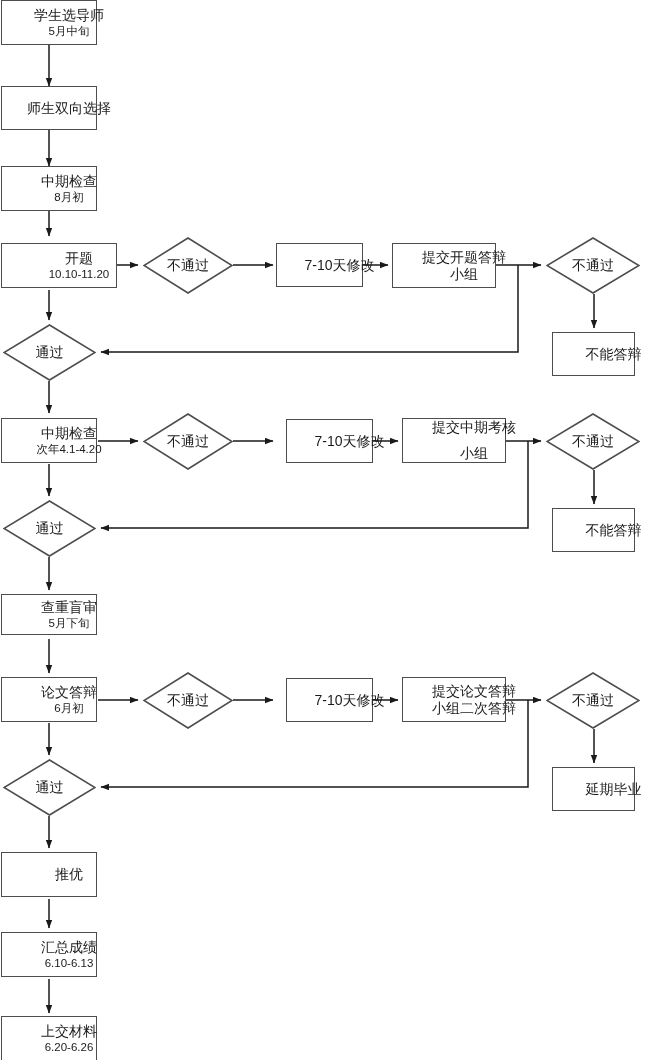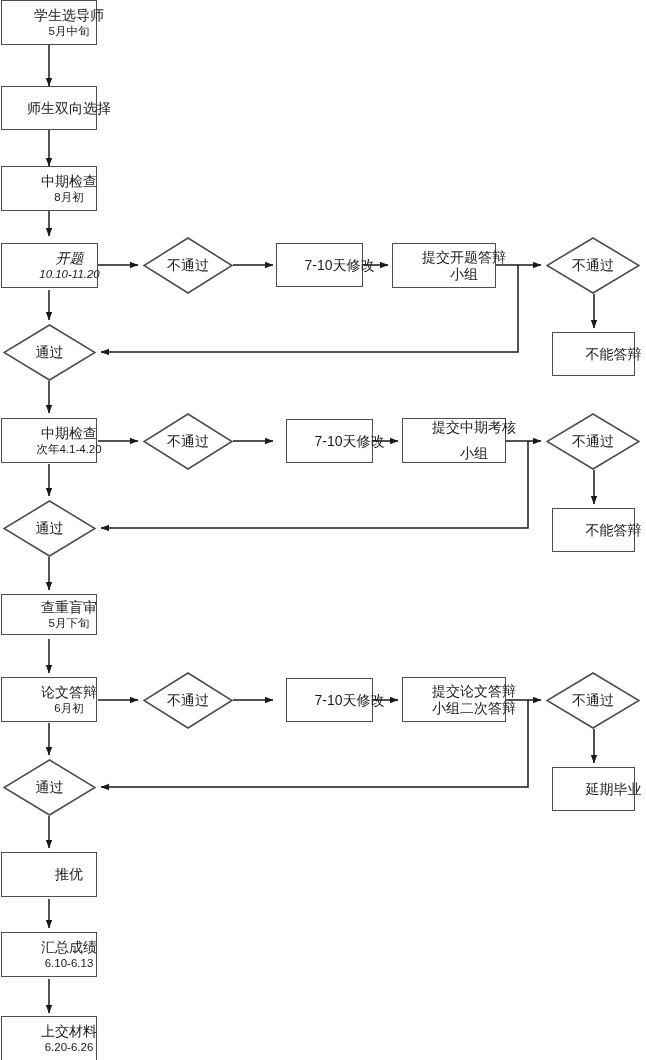--- a/index.html
+++ b/index.html
@@ -136,21 +136,21 @@
 
   <div class="node box" style="left:1px; top:86px; width:96px; height:44px;">
     <div class="title">师生双向选择</div>
   </div>
 
   <div class="node box" style="left:1px; top:166px; width:96px; height:45px;">
     <div class="title">中期检查</div>
     <div class="sub">8月初</div>
   </div>
 
-  <div class="node box" style="left:1px; top:243px; width:97px; height:45px;font-style:italic;">
+  <div class="node box" style="left:1px; top:243px; width:116px; height:45px;">
     <div class="title">开题</div>
     <div class="sub">10.10-11.20</div>
   </div>
 
   <div class="diamond-wrap" style="left:143px; top:237px; width:90px; height:57px;">
     <svg width="90" height="57" viewBox="0 0 90 57">
         <polygon points="45,1 89,28.5 45,56 1,28.5" fill="#ffffff" stroke="#4d4d4d" stroke-width="1.6"></polygon>
       </svg>
     <div class="diamond-label">不通过</div>
   </div>

